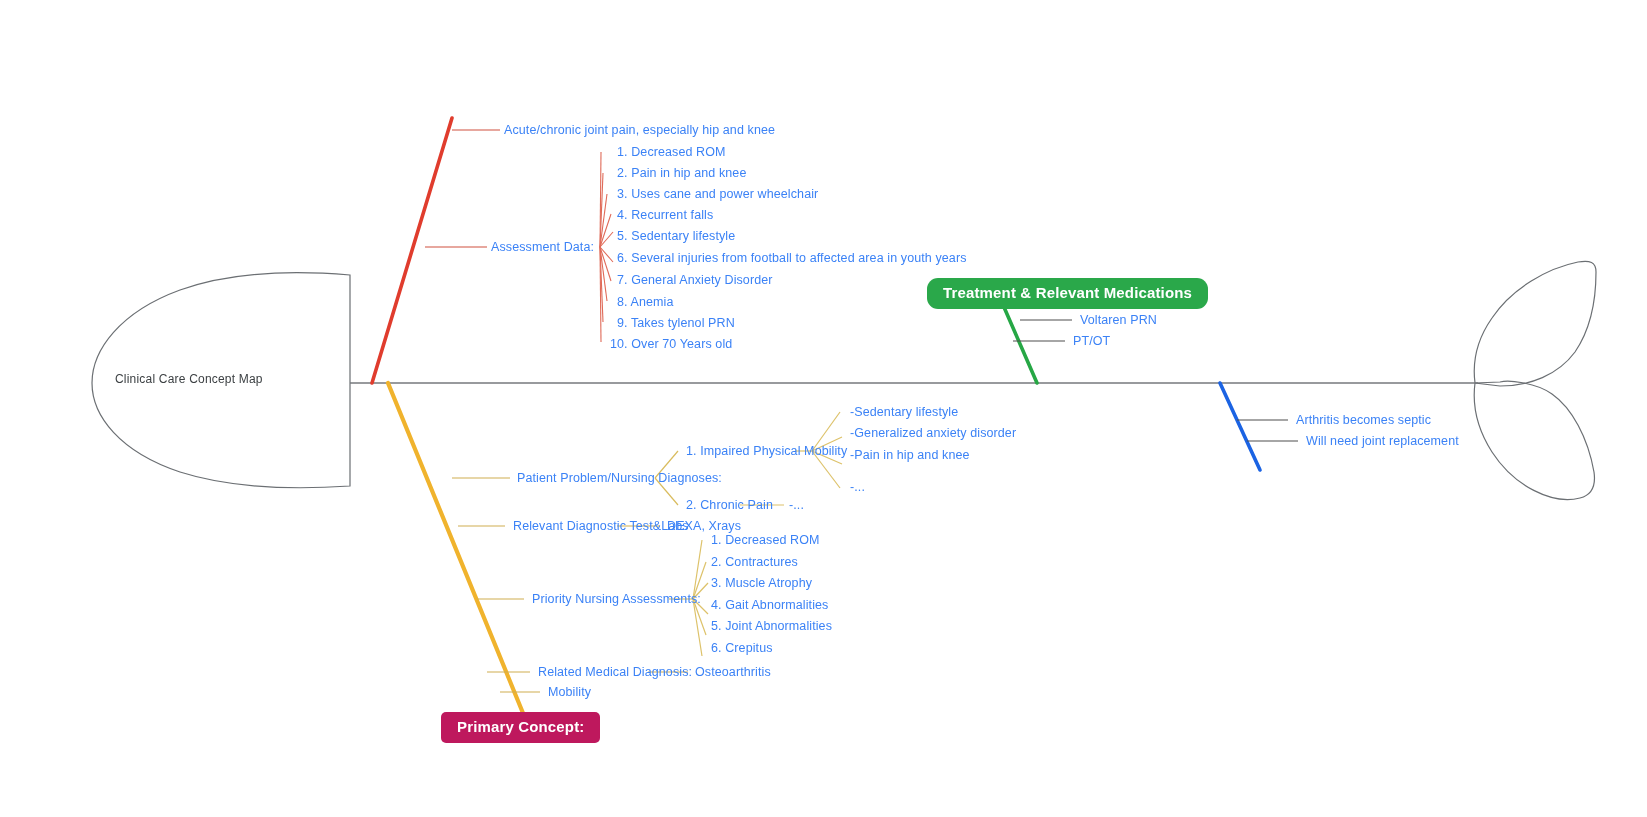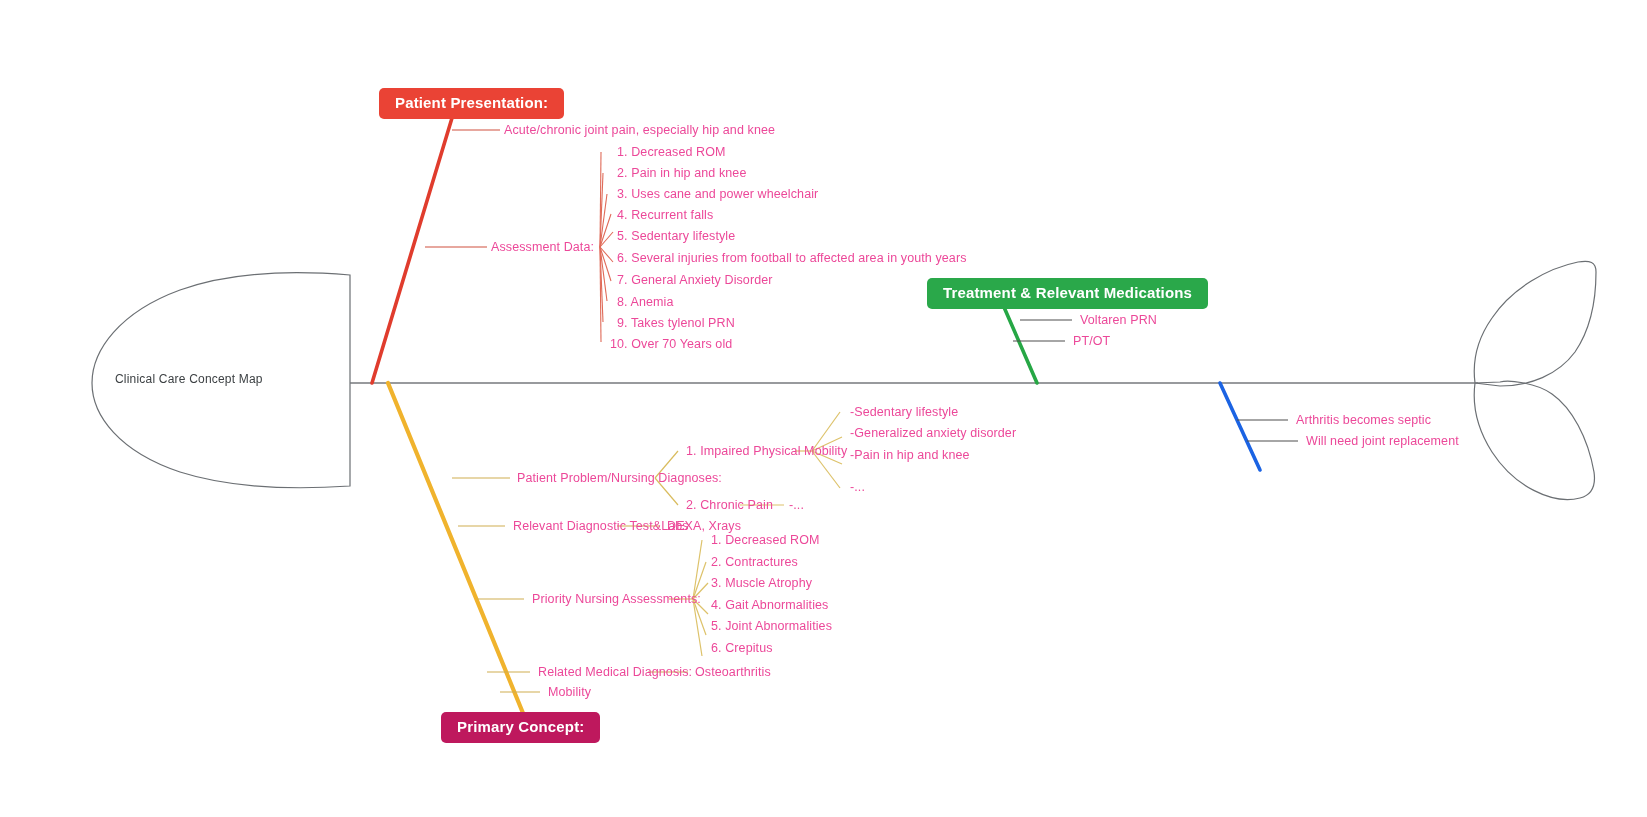--- a/index.html
+++ b/index.html
@@ -19,21 +19,21 @@
     position:absolute;
     left:0; top:0;
     width:1647px;
     height:817px;
     pointer-events:none;
   }
   .txt{
     position:absolute;
     white-space:nowrap;
     font-size:12.5px;
-    color:#ec4899;
+    color:#3b82f6;
     letter-spacing:.1px;
     line-height:1;
   }
   .txt.center-title{
     font-size:12px;
     color:#3c4043;
     letter-spacing:.2px;
   }
   .cat{
     position:absolute;
@@ -133,23 +133,22 @@
     </g>
 
     <line x1="487" y1="672" x2="530" y2="672" stroke="#cfae50" stroke-width="1.2"></line>
     <line x1="648" y1="672" x2="688" y2="672" stroke="#cfae50" stroke-width="1.2"></line>
 
     <line x1="500" y1="692" x2="540" y2="692" stroke="#cfae50" stroke-width="1.2"></line>
   </svg>
 
   <div class="txt center-title" style="left:115px; top:373px;">Clinical Care Concept Map</div>
 
-  <div class="cat red" style="left:379px; top:88px;">Patient Presentation:</div>
-
-  <div class="cat green" style="left:927px; top:278px;">Treatment &amp; Relevant Medications</div>
+
+  <div class="cat green" style="left:927px; top:278px;border-radius:11px;">Treatment &amp; Relevant Medications</div>
 
 
   <div class="cat amber" style="left:441px; top:712px;">Primary Concept:</div>
 
   <div class="txt" style="left:504px; top:124px;">Acute/chronic joint pain, especially hip and knee</div>
 
   <div class="txt" style="left:491px; top:241px;">Assessment Data:</div>
 
   <div class="txt" style="left:617px; top:146px;">1. Decreased ROM</div>
   <div class="txt" style="left:617px; top:167px;">2. Pain in hip and knee</div>

